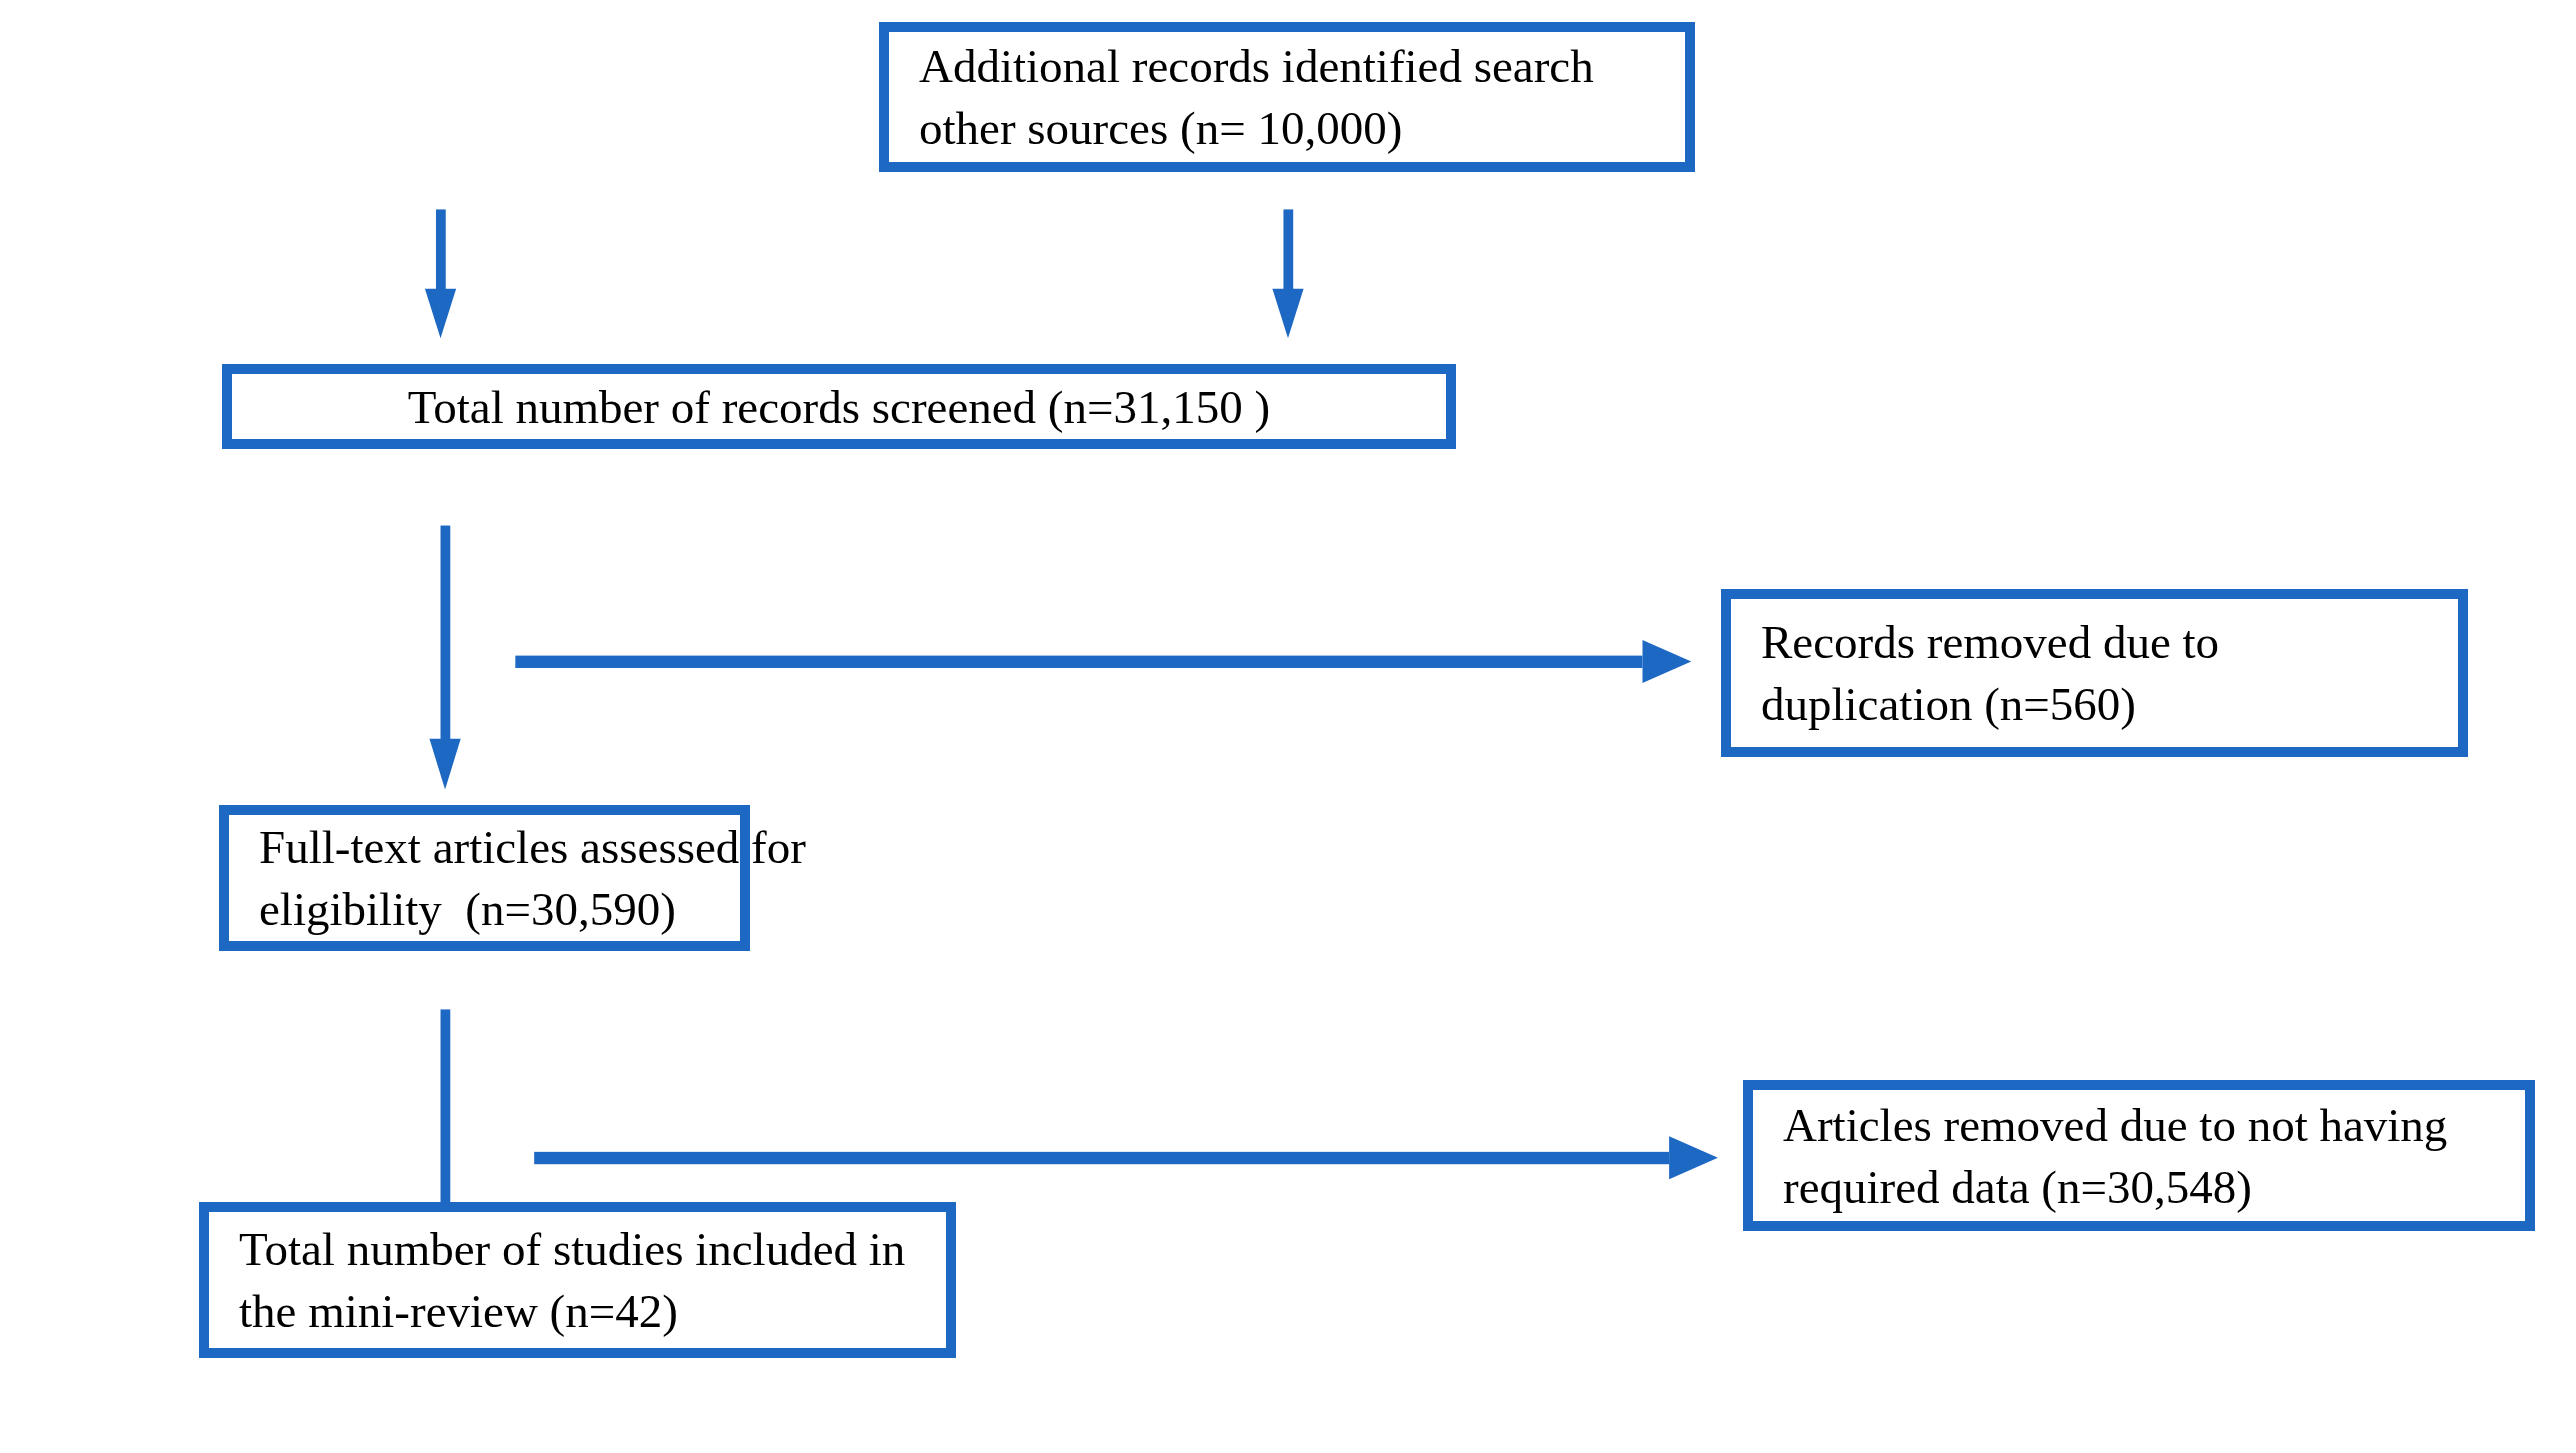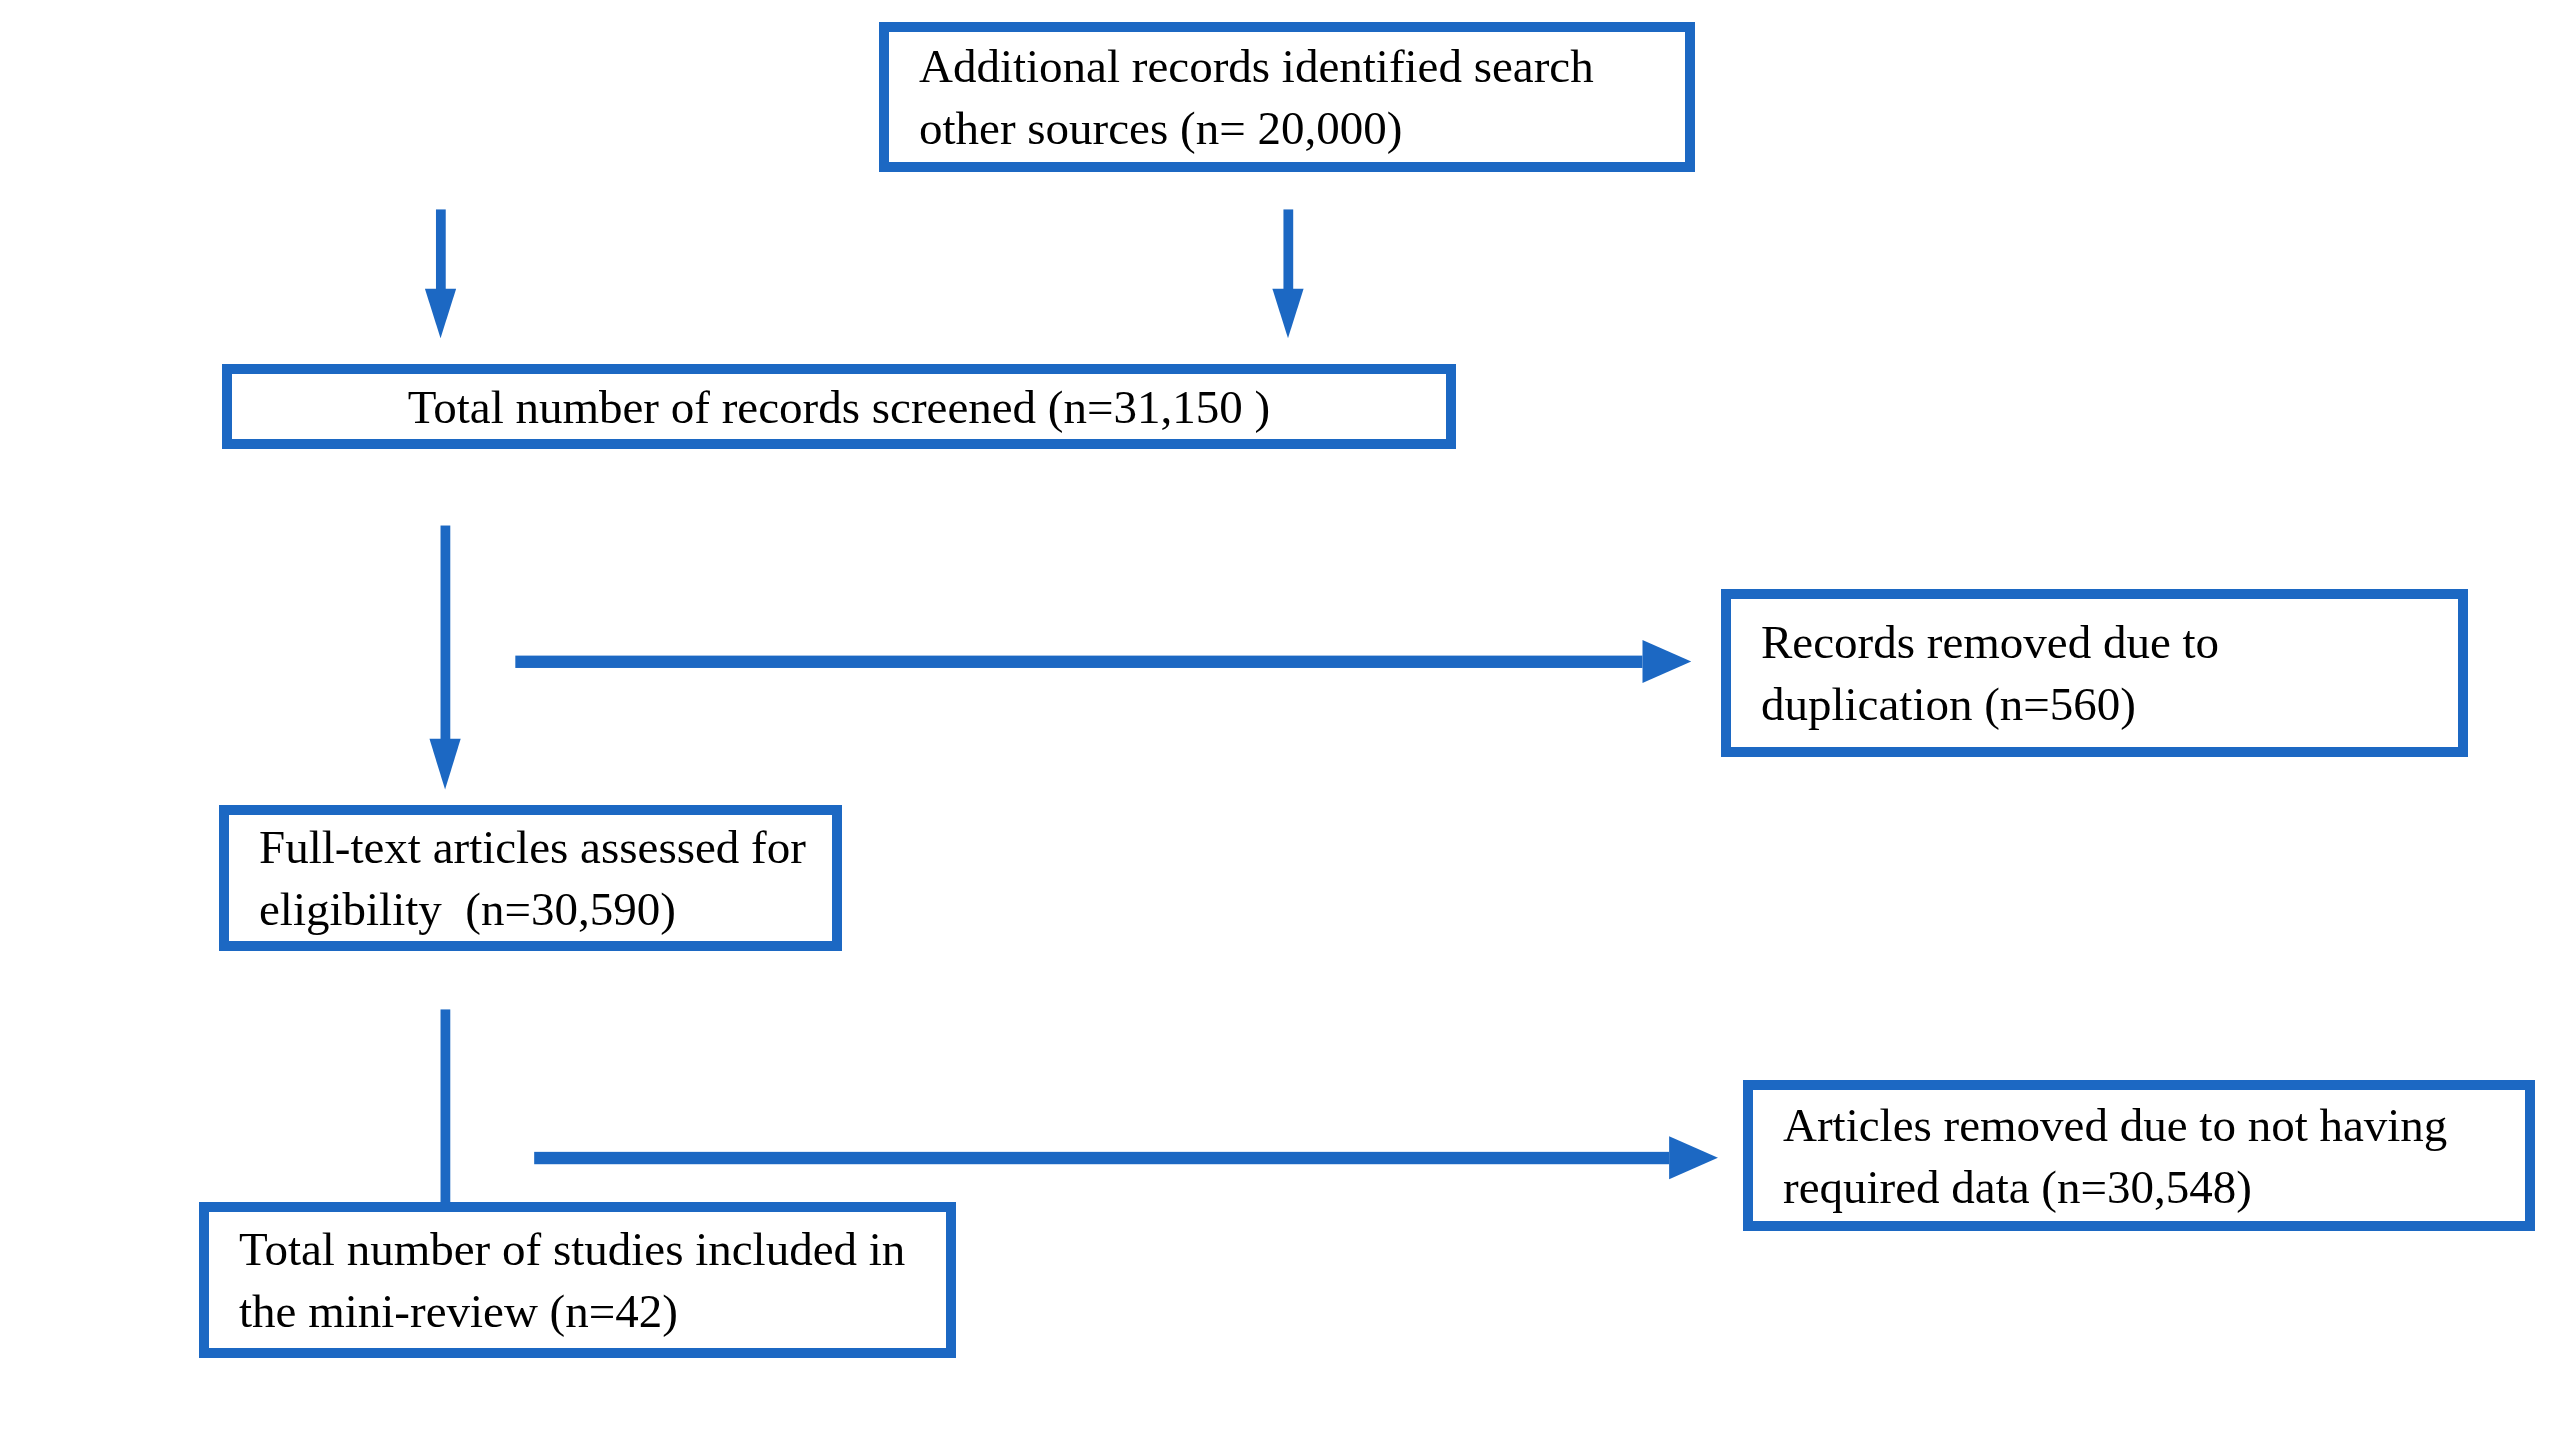--- a/index.html
+++ b/index.html
@@ -66,33 +66,33 @@
 
     <g>
       <rect x="821" y="1771" width="1745" height="19" fill="var(--accent)"></rect>
       <polygon points="2566,1747 2566,1813 2641,1780" fill="var(--accent)"></polygon>
     </g>
   </svg>
 
 
   <div class="flow-box" style="left:879px; top:21.5px; width:816px; height:150px;">
     <span class="ln">Additional records identified search</span>
-    <span class="ln">other sources (n= 20,000)</span>
+    <span class="ln">other sources (n= 10,000)</span>
   </div>
 
   <div class="flow-box centered" style="left:222px; top:364px; width:1234px; height:85px;">
     <span class="ln">Total number of records screened (n=31,150 )</span>
   </div>
 
   <div class="flow-box" style="left:1721px; top:589px; width:747px; height:168px;">
     <span class="ln">Records removed due to</span>
     <span class="ln">duplication (n=560)</span>
   </div>
 
-  <div class="flow-box" style="left:219px; top:805px; width:623px; height:146px;">
+  <div class="flow-box" style="left:219px; top:805px; width:531px; height:146px;">
     <span class="ln">Full-text articles assessed for</span>
     <span class="ln">eligibility  (n=30,590)</span>
   </div>
 
   <div class="flow-box" style="left:1743px; top:1080px; width:792px; height:151px;">
     <span class="ln">Articles removed due to not having</span>
     <span class="ln">required data (n=30,548)</span>
   </div>
 
   <div class="flow-box" style="left:199px; top:1202px; width:757px; height:156px;">

